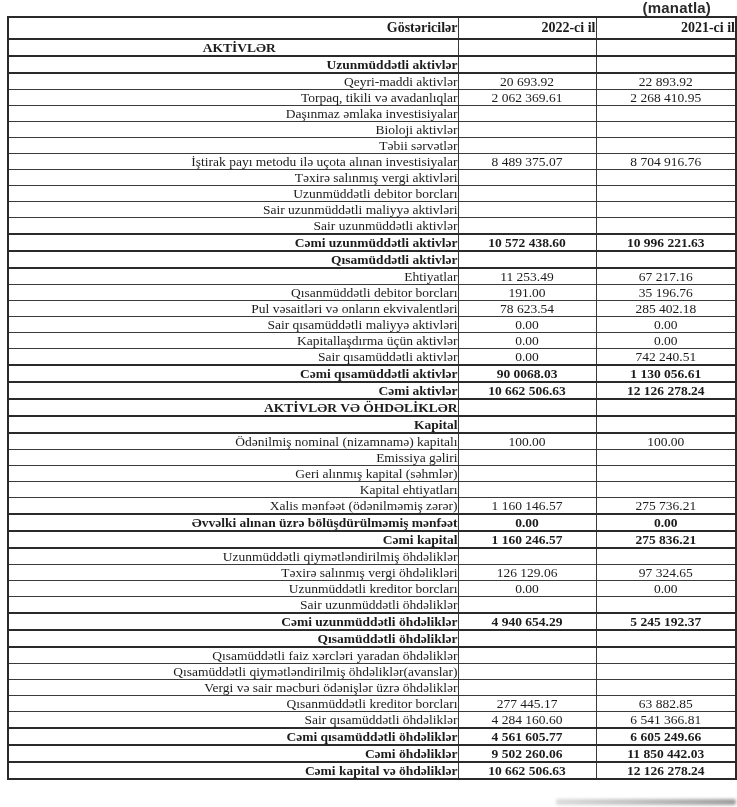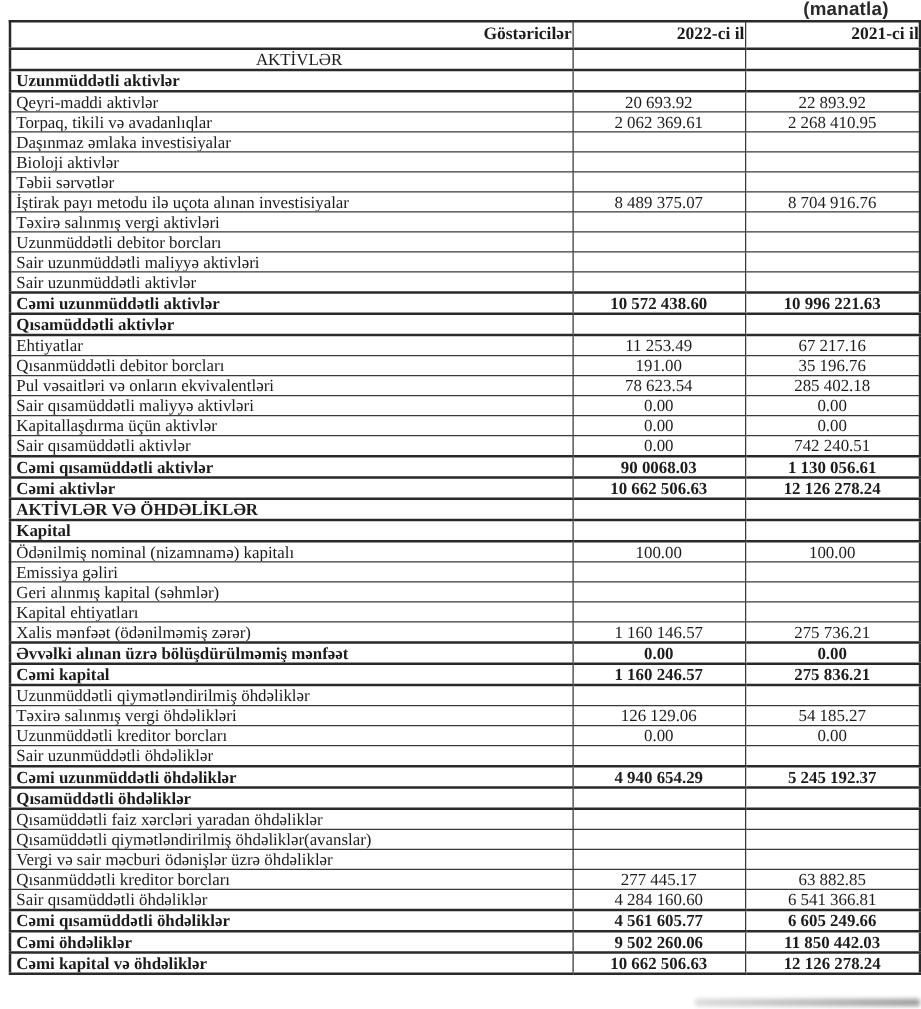--- a/index.html
+++ b/index.html
@@ -48,34 +48,34 @@
     vertical-align: middle;
   }
   th {
     font-weight: bold;
     text-align: right;
     font-size: 14px;
     height: 19px;
     border-bottom: 2px solid #2a2a2a;
   }
   td.label {
-    text-align: left;
+    text-align: right;
     padding-left: 4px;
   }
   td.val {
     text-align: center;
   }
   tr.section td, tr.bold td {
     font-weight: bold;
     border-top: 2px solid #2a2a2a;
     border-bottom: 2px solid #2a2a2a;
   }
   tr.center td.label {
     text-align: center;
-    font-weight: normal;
+    font-weight: bold;
     padding-left: 12px;
   }
   .scan-artifact {
     position: absolute;
     left: 556px;
     top: 799px;
     width: 180px;
     height: 6px;
     background: linear-gradient(to right, rgba(60,60,60,0.18), rgba(40,40,40,0.45));
     filter: blur(1.5px);
@@ -259,21 +259,21 @@
           <td class="val">275 836.21</td>
         </tr>
         <tr class="normal">
           <td class="label">Uzunmüddətli qiymətləndirilmiş öhdəliklər</td>
           <td class="val"></td>
           <td class="val"></td>
         </tr>
         <tr class="normal">
           <td class="label">Təxirə salınmış vergi öhdəlikləri</td>
           <td class="val">126 129.06</td>
-          <td class="val">54 185.27</td>
+          <td class="val">97 324.65</td>
         </tr>
         <tr class="normal">
           <td class="label">Uzunmüddətli kreditor borcları</td>
           <td class="val">0.00</td>
           <td class="val">0.00</td>
         </tr>
         <tr class="normal">
           <td class="label">Sair uzunmüddətli öhdəliklər</td>
           <td class="val"></td>
           <td class="val"></td>

